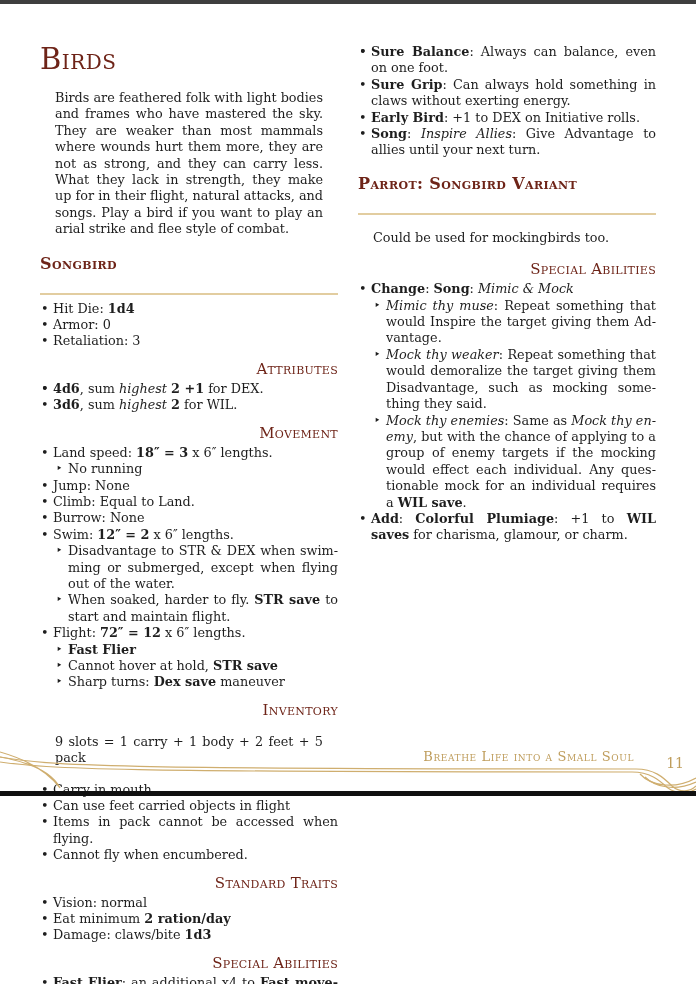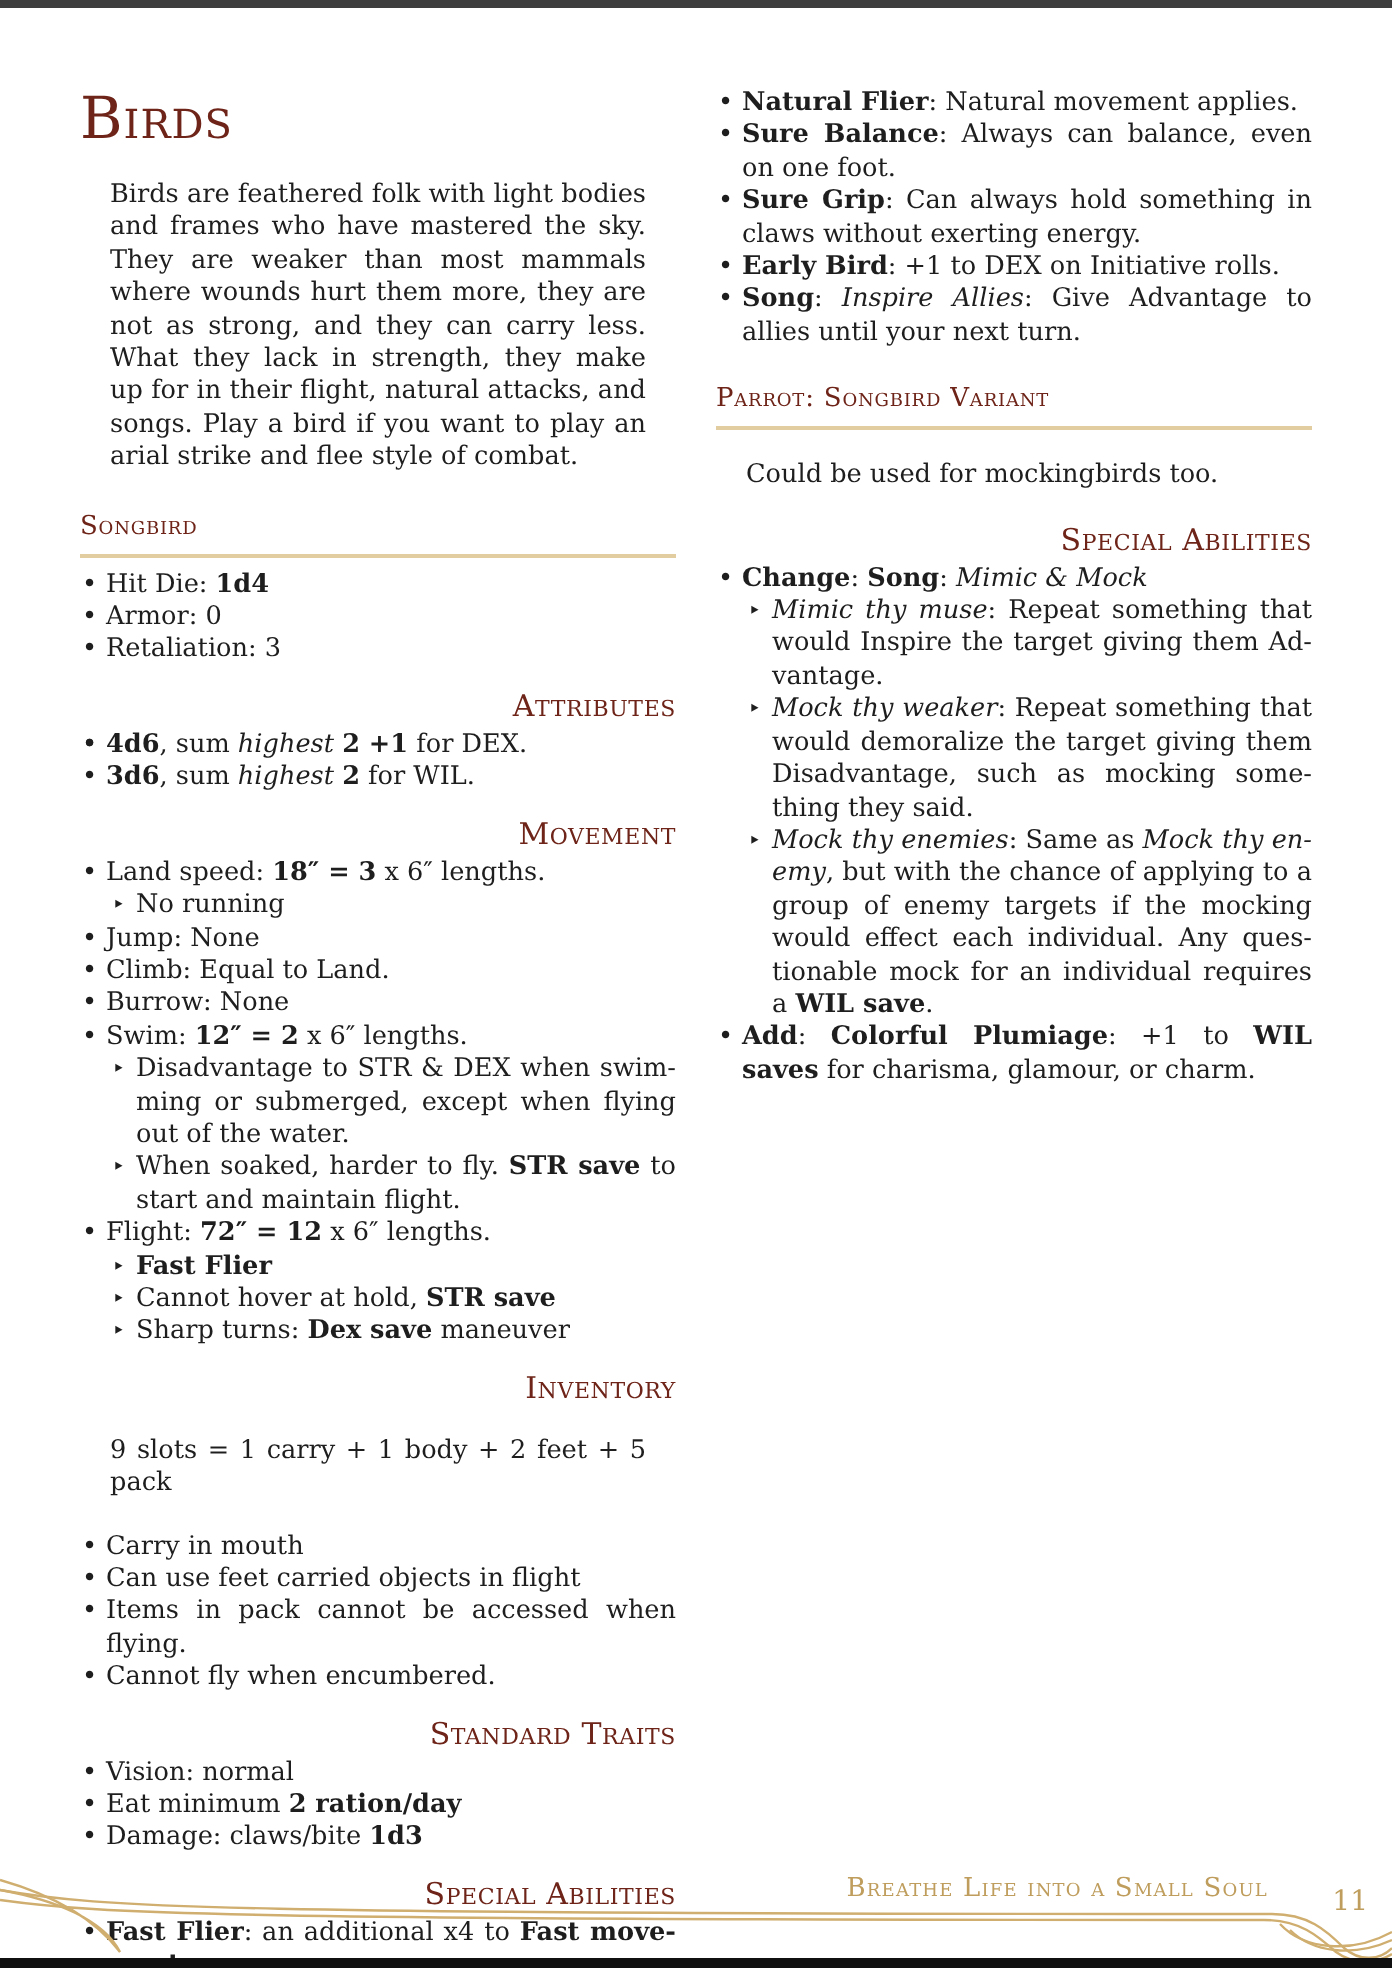--- a/index.html
+++ b/index.html
@@ -1,34 +1,34 @@
 <!DOCTYPE html>
 <html lang="en" style="--maroon: #6e2418; --rule: #e2cda0; --gold: #bf9d5c; --ink: #1e1e1e;"><head>
 <meta charset="utf-8">
 <style>
   html,body{margin:0;padding:0;}
   body{
     width:696px;height:984px;overflow:hidden;background:#ffffff;
     font-family:"DejaVu Serif","Liberation Serif",serif;
     color:var(--ink,#1e1e1e);
   }
-  .page{position:relative;width:696px;height:984px;background:#fff;}
+  .page{position:relative;width:696px;height:796px;background:#fff;}
   .top-bar{position:absolute;top:0;left:0;width:100%;height:4px;background:#3e3e3e;}
   .bottom-bar{position:absolute;bottom:0;left:0;width:100%;height:5px;background:#101010;z-index:3;}
   .content{position:absolute;top:44px;left:40px;display:flex;gap:20px;}
   .col{width:298px;font-size:12.8px;line-height:16.4px;}
   .page-title{
     font-variant:small-caps;color:var(--maroon,#6e2418);
     font-size:29px;line-height:31px;letter-spacing:.5px;margin:0 0 8px;
   }
   .section-heading{
     font-variant:small-caps;color:var(--maroon,#6e2418);
-    font-size:13px;line-height:22px;letter-spacing:.4px;
+    font-size:16px;line-height:22px;letter-spacing:.4px;
     border-bottom:2px solid var(--rule,#e2cda0);
-    padding-bottom:2px;margin:14px 0 6px;
+    padding-bottom:18px;margin:14px 0 6px;font-weight:bold;
   }
   .subsection-heading{
     font-variant:small-caps;color:var(--maroon,#6e2418);
     font-size:15px;line-height:17px;letter-spacing:.3px;margin:11px 0 3px;text-align:right;
   }
   .para{text-align:justify;margin:15px;}
   .bullet{position:relative;padding-left:13px;text-align:justify;}
   .bullet.l2{margin-left:15px;}
   .marker{position:absolute;left:1px;top:0;}
   .l2 .marker{font-size:11px;top:0;}
@@ -97,21 +97,21 @@
           <div class="bullet l1"><span class="marker">•</span><span><span>Eat minimum </span><span class="s-b">2 ration/day</span></span></div>
           <div class="bullet l1"><span class="marker">•</span><span><span>Damage: claws/bite </span><span class="s-b">1d3</span></span></div>
         </div>
         <div class="subsection-heading">Special Abilities</div>
         <div class="bullet-list">
           <div class="bullet l1"><span class="marker">•</span><span><span class="s-b">Fast Flier</span><span>: an additional x4 to </span><span class="s-b">Fast move­ment</span><span>.</span></span></div>
         </div>
       </div>
     <div class="col">
         <div class="bullet-list">
-          <div class="bullet l1"><span class="marker">•</span><span><span class="s-b">Natural Flier</span><span>: Natural movement applies.</span></span></div>
+          <div class="bullet l1"><span class="marker">•</span></div>
           <div class="bullet l1"><span class="marker">•</span><span><span class="s-b">Sure Balance</span><span>: Always can balance, even on one foot.</span></span></div>
           <div class="bullet l1"><span class="marker">•</span><span><span class="s-b">Sure Grip</span><span>: Can always hold something in claws without exerting energy.</span></span></div>
           <div class="bullet l1"><span class="marker">•</span><span><span class="s-b">Early Bird</span><span>: +1 to DEX on Initiative rolls.</span></span></div>
           <div class="bullet l1"><span class="marker">•</span><span><span class="s-b">Song</span><span>: </span><span class="s-i">Inspire Allies</span><span>: Give Advantage to allies until your next turn.</span></span></div>
         </div>
         <div class="section-heading">Parrot: Songbird Variant</div>
         <div class="para"><span>Could be used for mockingbirds too.</span></div>
         <div class="subsection-heading">Special Abilities</div>
         <div class="bullet-list">
           <div class="bullet l1"><span class="marker">•</span><span><span class="s-b">Change</span><span>: </span><span class="s-b">Song</span><span>: </span><span class="s-i">Mimic &amp; Mock</span></span></div>

